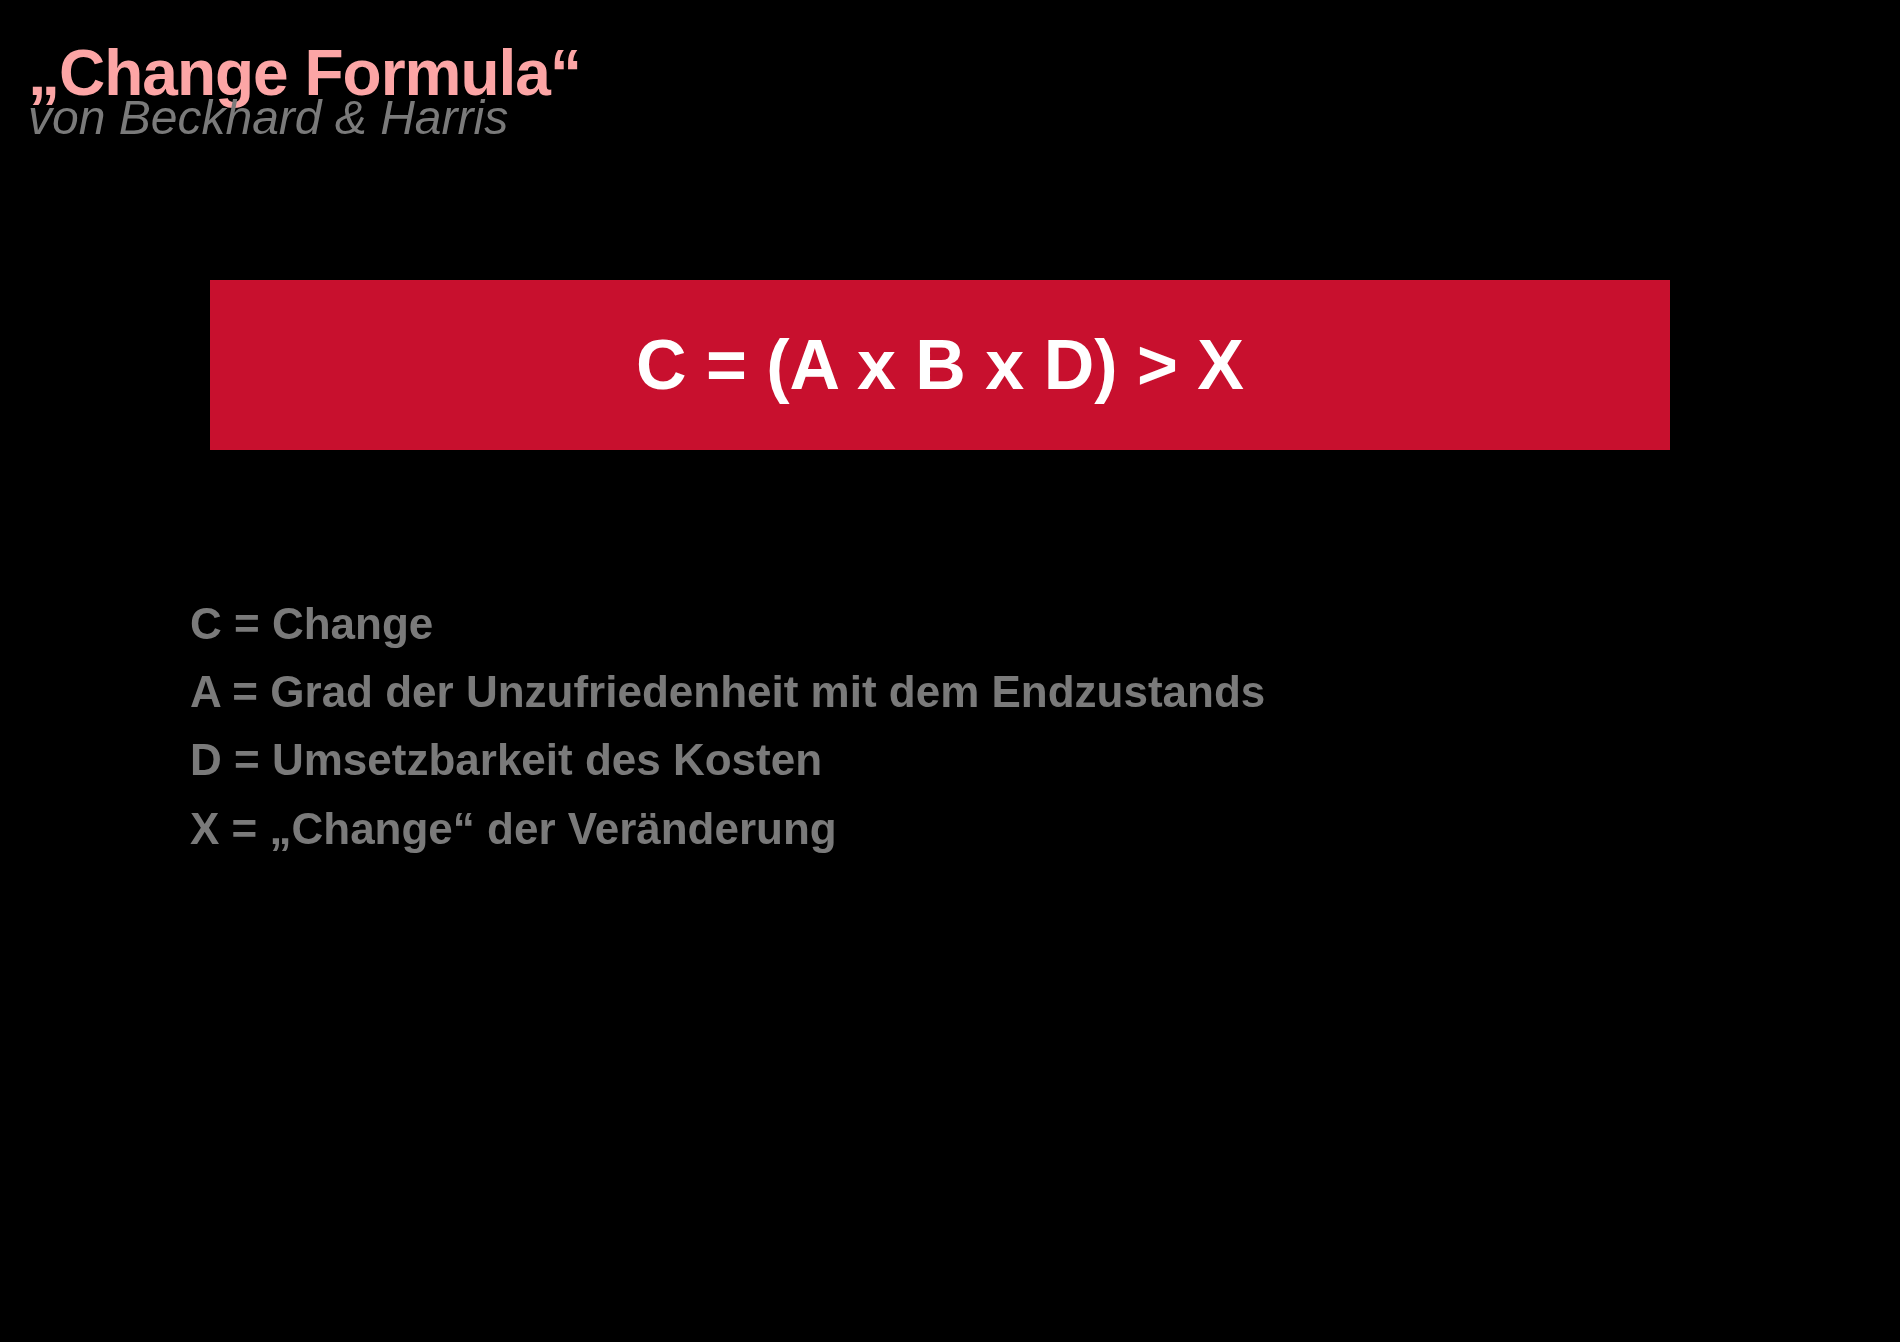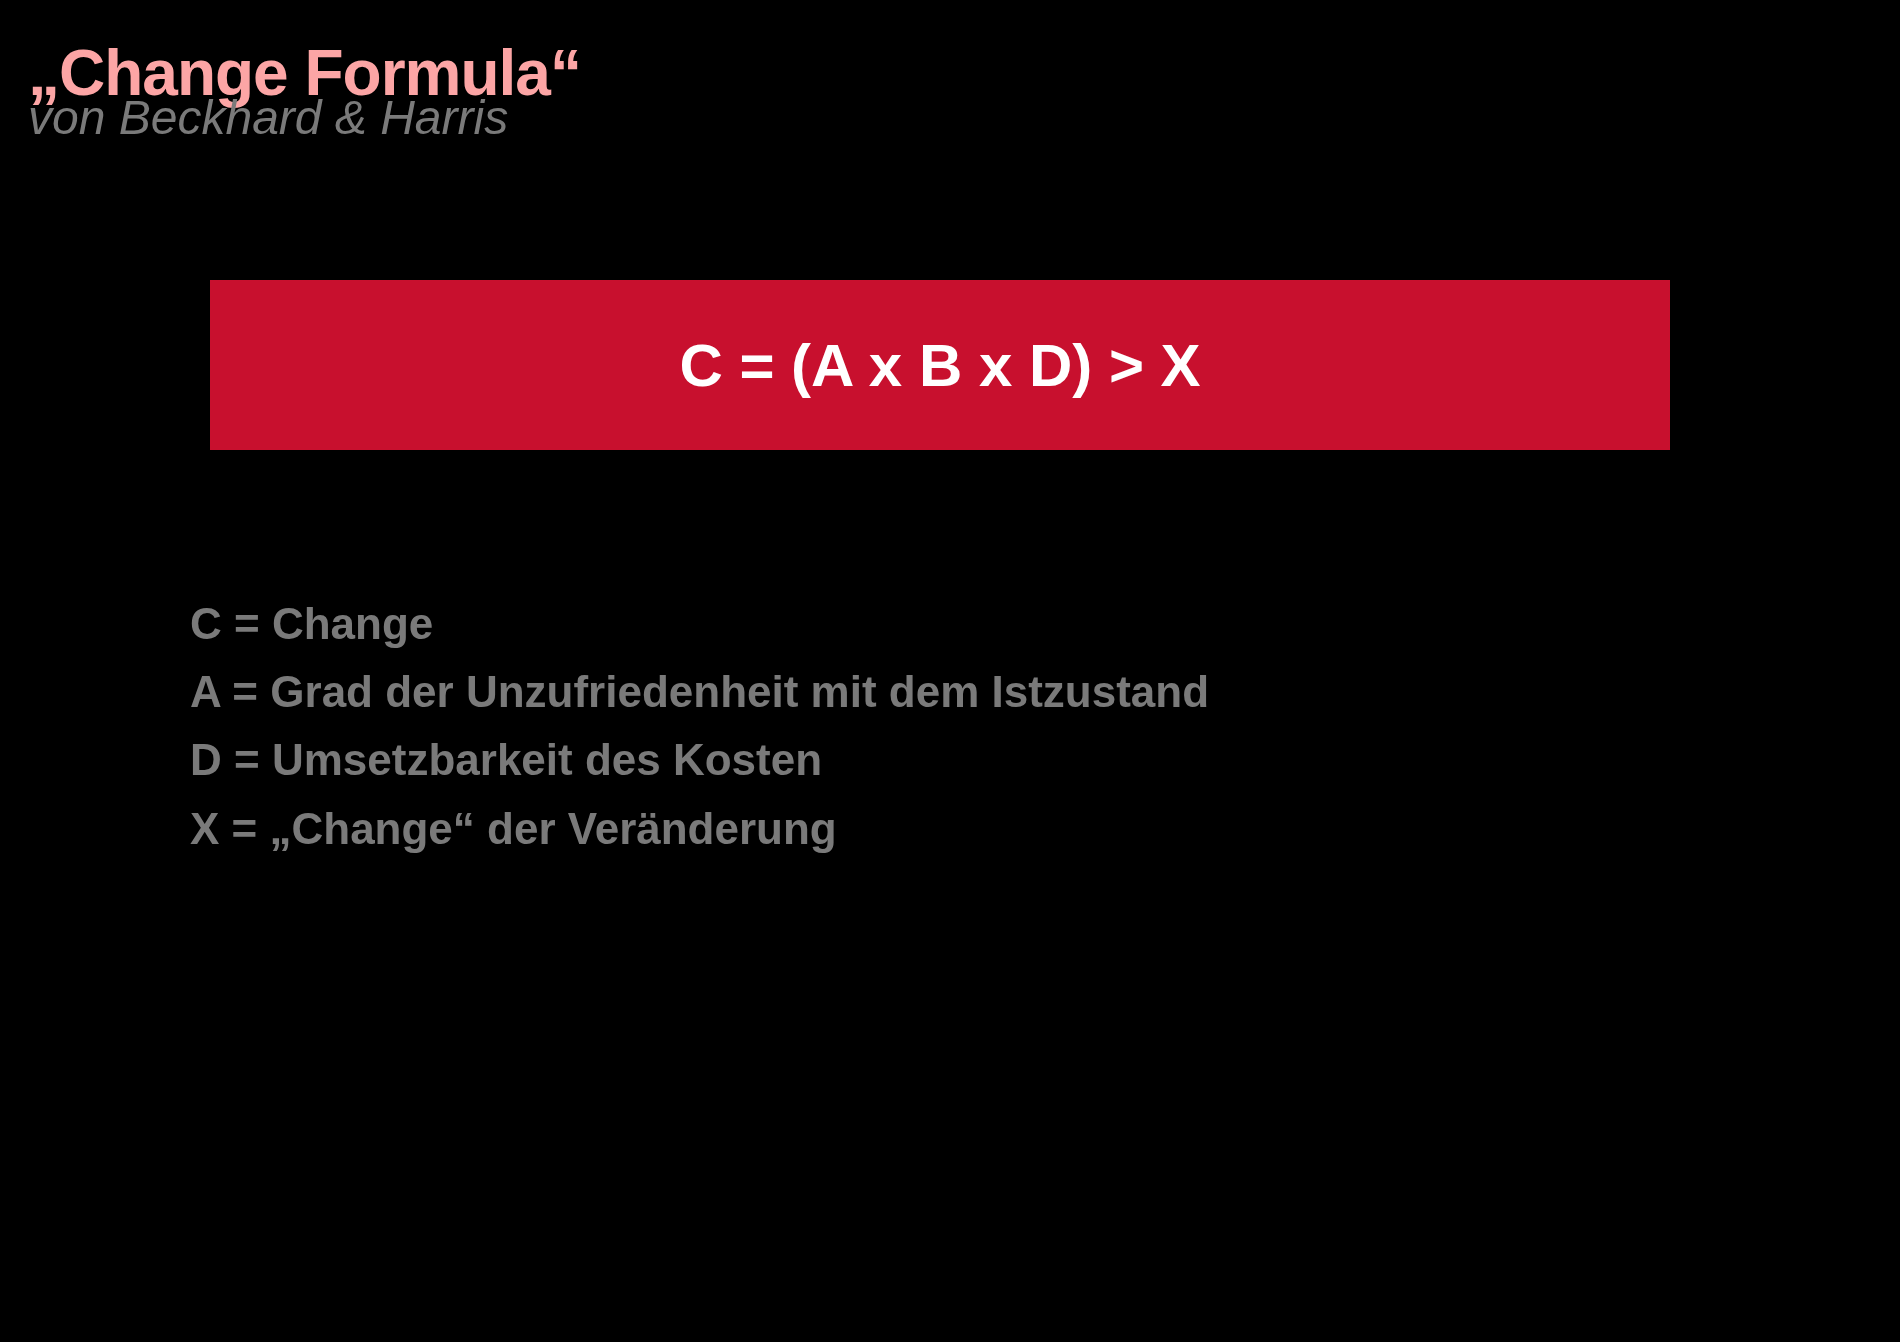--- a/index.html
+++ b/index.html
@@ -42,21 +42,21 @@
     left: 210px;
     width: 1460px;
     height: 170px;
     background: #c8102e;
     display: flex;
     align-items: center;
     justify-content: center;
   }
   .formula-text {
     color: #ffffff;
-    font-size: 60px;
+    font-size: 70px;
     font-weight: 700;
     letter-spacing: 0px;
   }
   .legend {
     position: absolute;
     top: 590px;
     left: 190px;
     color: #7a7a7a;
     font-size: 44px;
     font-weight: 700;
@@ -74,18 +74,18 @@
   <div class="title">„Change Formula“</div>
 
   <div class="subtitle">von Beckhard &amp; Harris</div>
 
   <div class="formula-box">
     <div class="formula-text">C = (A x B x D) &gt; X</div>
   </div>
 
   <div class="legend">
     <span class="legend-line">C = Change</span>
-    <span class="legend-line">A = Grad der Unzufriedenheit mit dem Istzustand</span>
+    <span class="legend-line">A = Grad der Unzufriedenheit mit dem Endzustands</span>
     <span class="legend-line">D = Umsetzbarkeit des Kosten</span>
     <span class="legend-line">X = „Change“ der Veränderung</span>
   </div>
 
 </div>
 
 </body></html>

